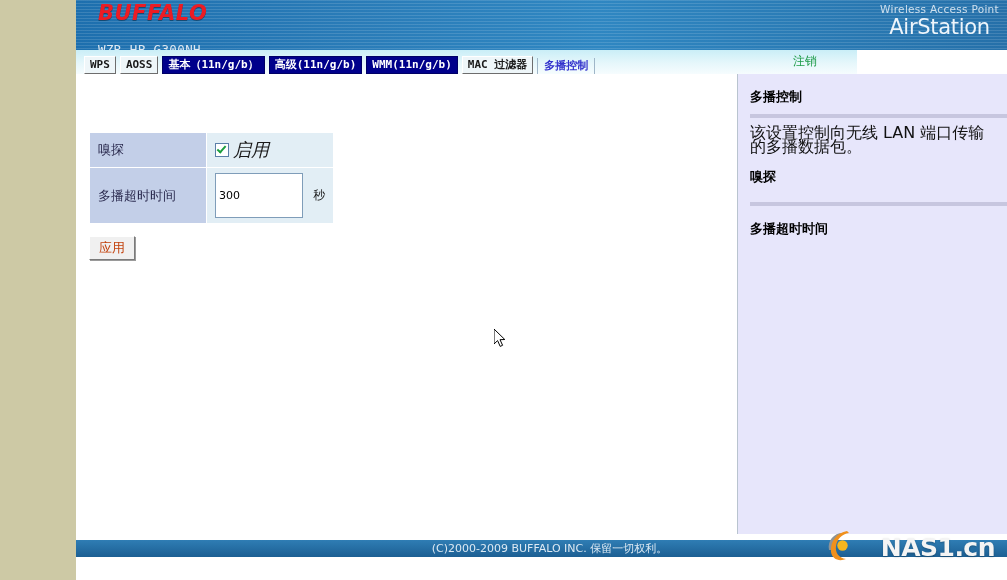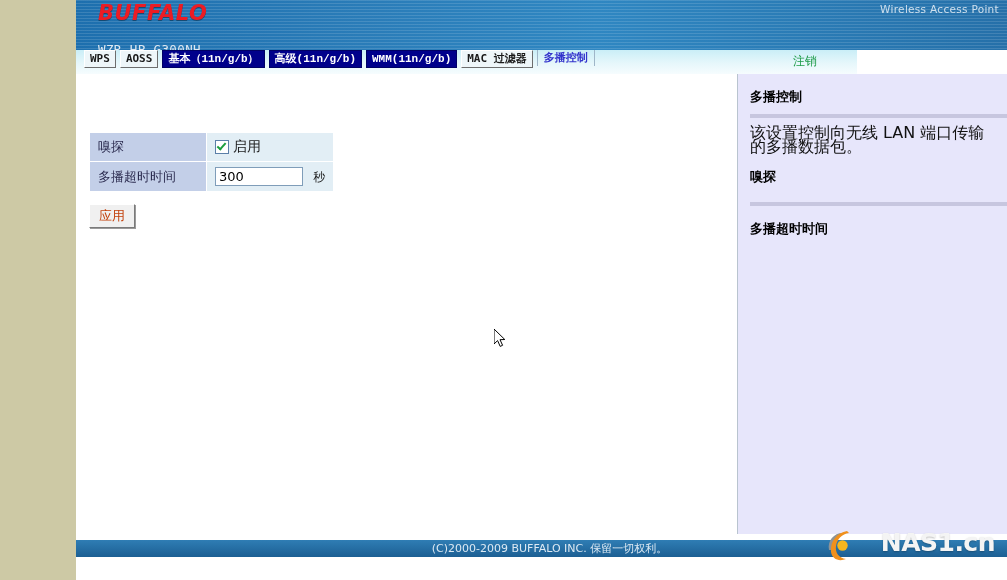--- a/index.html
+++ b/index.html
@@ -58,31 +58,31 @@
   .navtab:last-child{border-right:none;}
   .navtab.active{
     background:linear-gradient(to bottom,#e8f6fa 0%,#f4fbfd 40%,#ffffff 100%);
     color:#333333;text-shadow:none;font-weight:bold;
   }
 
   
   .subbar{
     position:relative;height:24px;width:781px;
     background:linear-gradient(to bottom,#caeef7 0%,#e6f7fb 55%,#f6fcfe 100%);
-    display:flex;align-items:flex-start;padding-left:8px;box-sizing:border-box;
+    display:flex;align-items:flex-end;padding-left:8px;box-sizing:border-box;
   }
   .subtab{
     font-family:"DejaVu Sans Mono","Liberation Mono",monospace;
     font-size:11px;font-weight:bold;
     padding:1px 5px;margin-right:4px;
     border:1px solid #6d6d6d;border-top-color:#fff;border-left-color:#fff;
     background:#eef6f9;color:#1a1a1a;cursor:pointer;white-space:nowrap;
     line-height:14px;
   }
-  .subtab.dark{background:#00008b;color:#ffffff;border:1px solid #000066;font-family:Liberation Mono, monospace;}
+  .subtab.dark{background:#00008b;color:#ffffff;border:1px solid #000066;}
   .subtab.current{
     background:transparent;border:none;color:#3333cc;font-weight:bold;
     border-left:1px solid #9fb6c8;border-right:1px solid #9fb6c8;padding:1px 6px;
   }
   .logout{
     position:absolute;right:40px;top:3px;
     color:#1f9c4a;font-size:12px;cursor:pointer;
   }
 
   
@@ -105,23 +105,23 @@
   .settings td.val{background:#e2eef5;color:#1a1a1a;}
   .chkrow{display:flex;align-items:center;gap:4px;}
   .chk{
     width:12px;height:12px;border:1px solid #5b7fa8;background:#fff;
     display:inline-block;position:relative;flex:0 0 auto;cursor:pointer;
   }
   .chk::after{
     content:"";position:absolute;left:3px;top:0px;width:3px;height:7px;
     border:solid #1a9e3c;border-width:0 2px 2px 0;transform:rotate(42deg);
   }
-  .chklabel{font-size:14px;}
+  .chklabel{font-size:18px;font-style:italic;}
   .txtin{
-    width:88px;font-size:13px;padding:1px 3px;box-sizing:border-box;
+    width:88px;font-size:11px;padding:15px 3px;box-sizing:border-box;
     border:1px solid #7f9db9;background:#fff;color:#000;
     font-family:"DejaVu Sans","Liberation Sans",sans-serif;
   }
   .unit{margin-left:6px;font-size:12px;}
   .applybtn{
     margin:12px 0 0 13px;font-size:13px;padding:2px 9px;
     background:#f0f0f0;border:1px solid #7a7a7a;
     border-top-color:#fff;border-left-color:#fff;
     color:#c2410c;cursor:pointer;
     font-family:"DejaVu Sans","Liberation Sans",sans-serif;
@@ -139,21 +139,21 @@
   .footer{
     width:947px;height:17px;
     background:linear-gradient(to bottom,#2f7db4 0%,#1c5f93 100%);
     color:#dce9f3;font-size:11px;display:flex;align-items:center;justify-content:center;
     font-family:"DejaVu Sans","Liberation Sans",sans-serif;
   }
 
   
   .watermark{
     position:absolute;right:12px;bottom:18px;
-    display:flex;align-items:flex-start;gap:20px;pointer-events:none;
+    display:flex;align-items:flex-end;gap:20px;pointer-events:none;
   }
   .wm-text{
     font-size:25px;font-weight:bold;color:#f4f4f4;letter-spacing:-.5px;
     text-shadow:0 1px 2px rgba(0,0,0,.25);
   }
   .wm-text .cn{color:#f4f4f4;}
 
   
   .cursor{position:absolute;left:418px;top:255px;width:14px;height:20px;}
 </style>
@@ -163,20 +163,21 @@
 <div class="page">
   <div class="shell">
 
     <div class="banner">
       <div class="brand">
         <div class="brand-logo">BUFFALO</div>
         <div class="brand-model">WZR-HP-G300NH</div>
       </div>
       <div class="airstation">
         <div class="ap-line">Wireless Access Point</div>
+        <div class="as-line">AirStation</div>
       </div>
     </div>
 
 
     <div class="subbar">
       <div class="subtab">WPS</div>
       <div class="subtab">AOSS</div>
       <div class="subtab dark">基本（11n/g/b）</div>
       <div class="subtab dark">高级(11n/g/b)</div>
       <div class="subtab dark">WMM(11n/g/b)</div>

